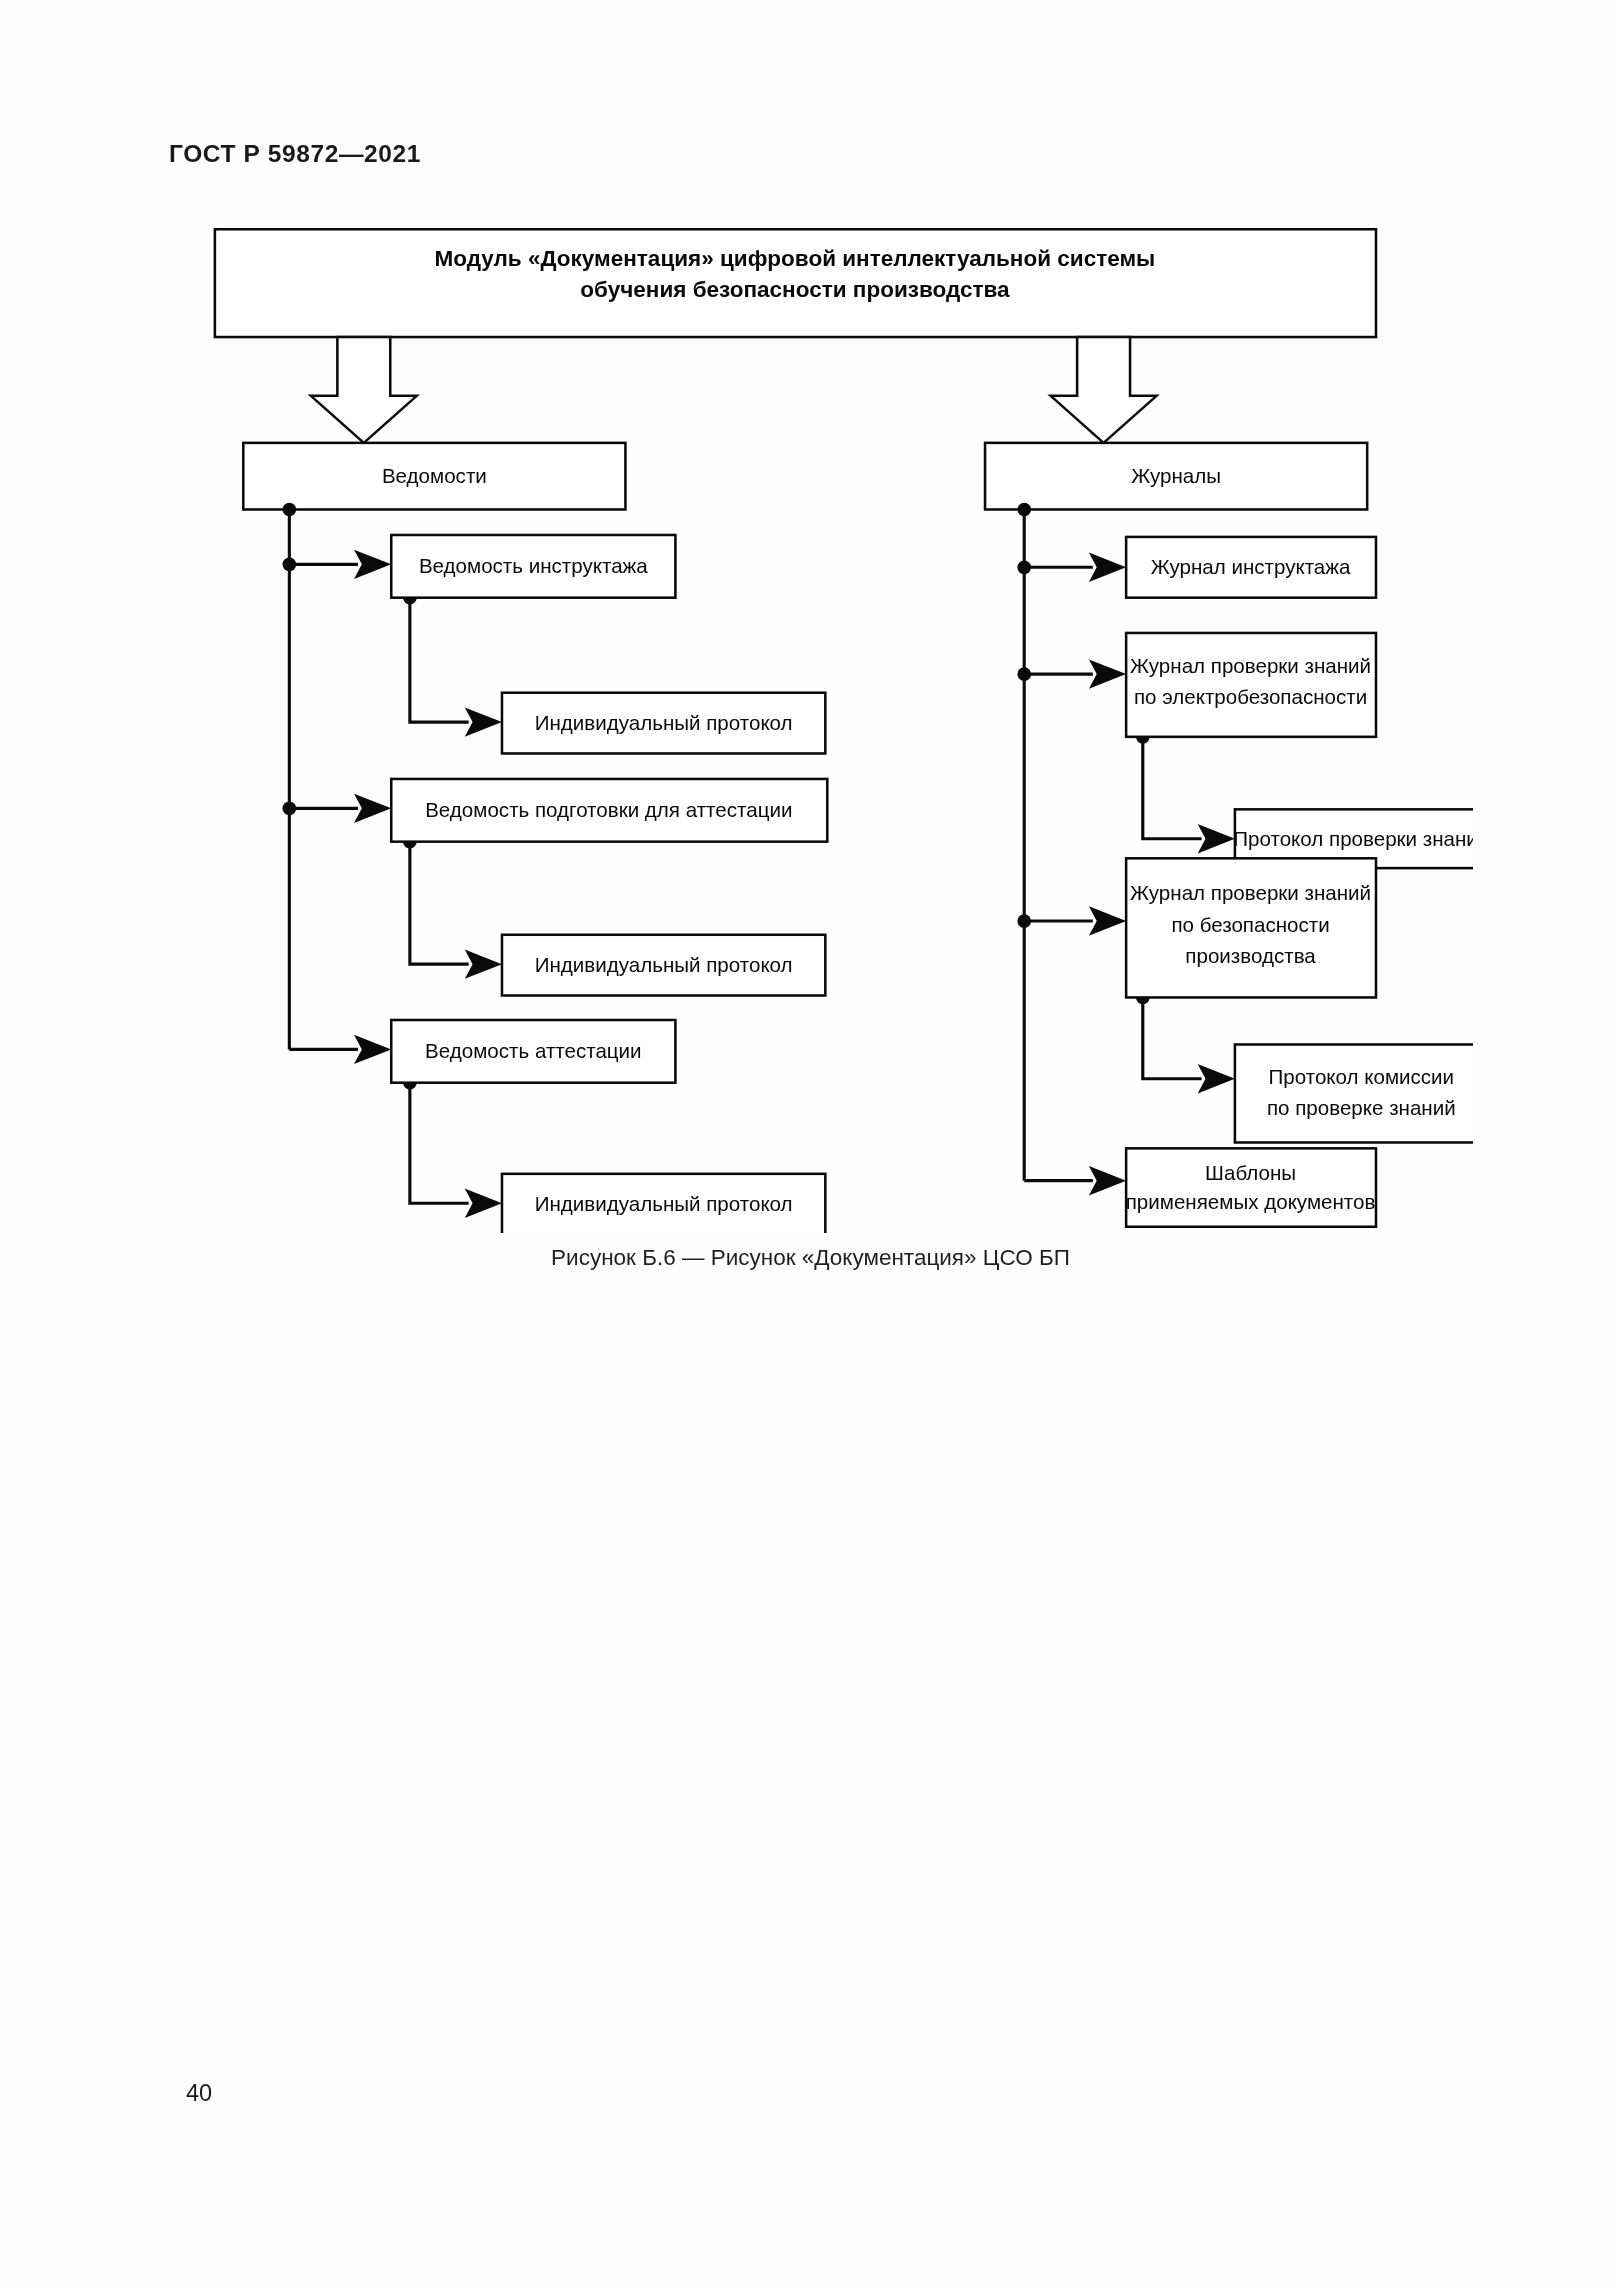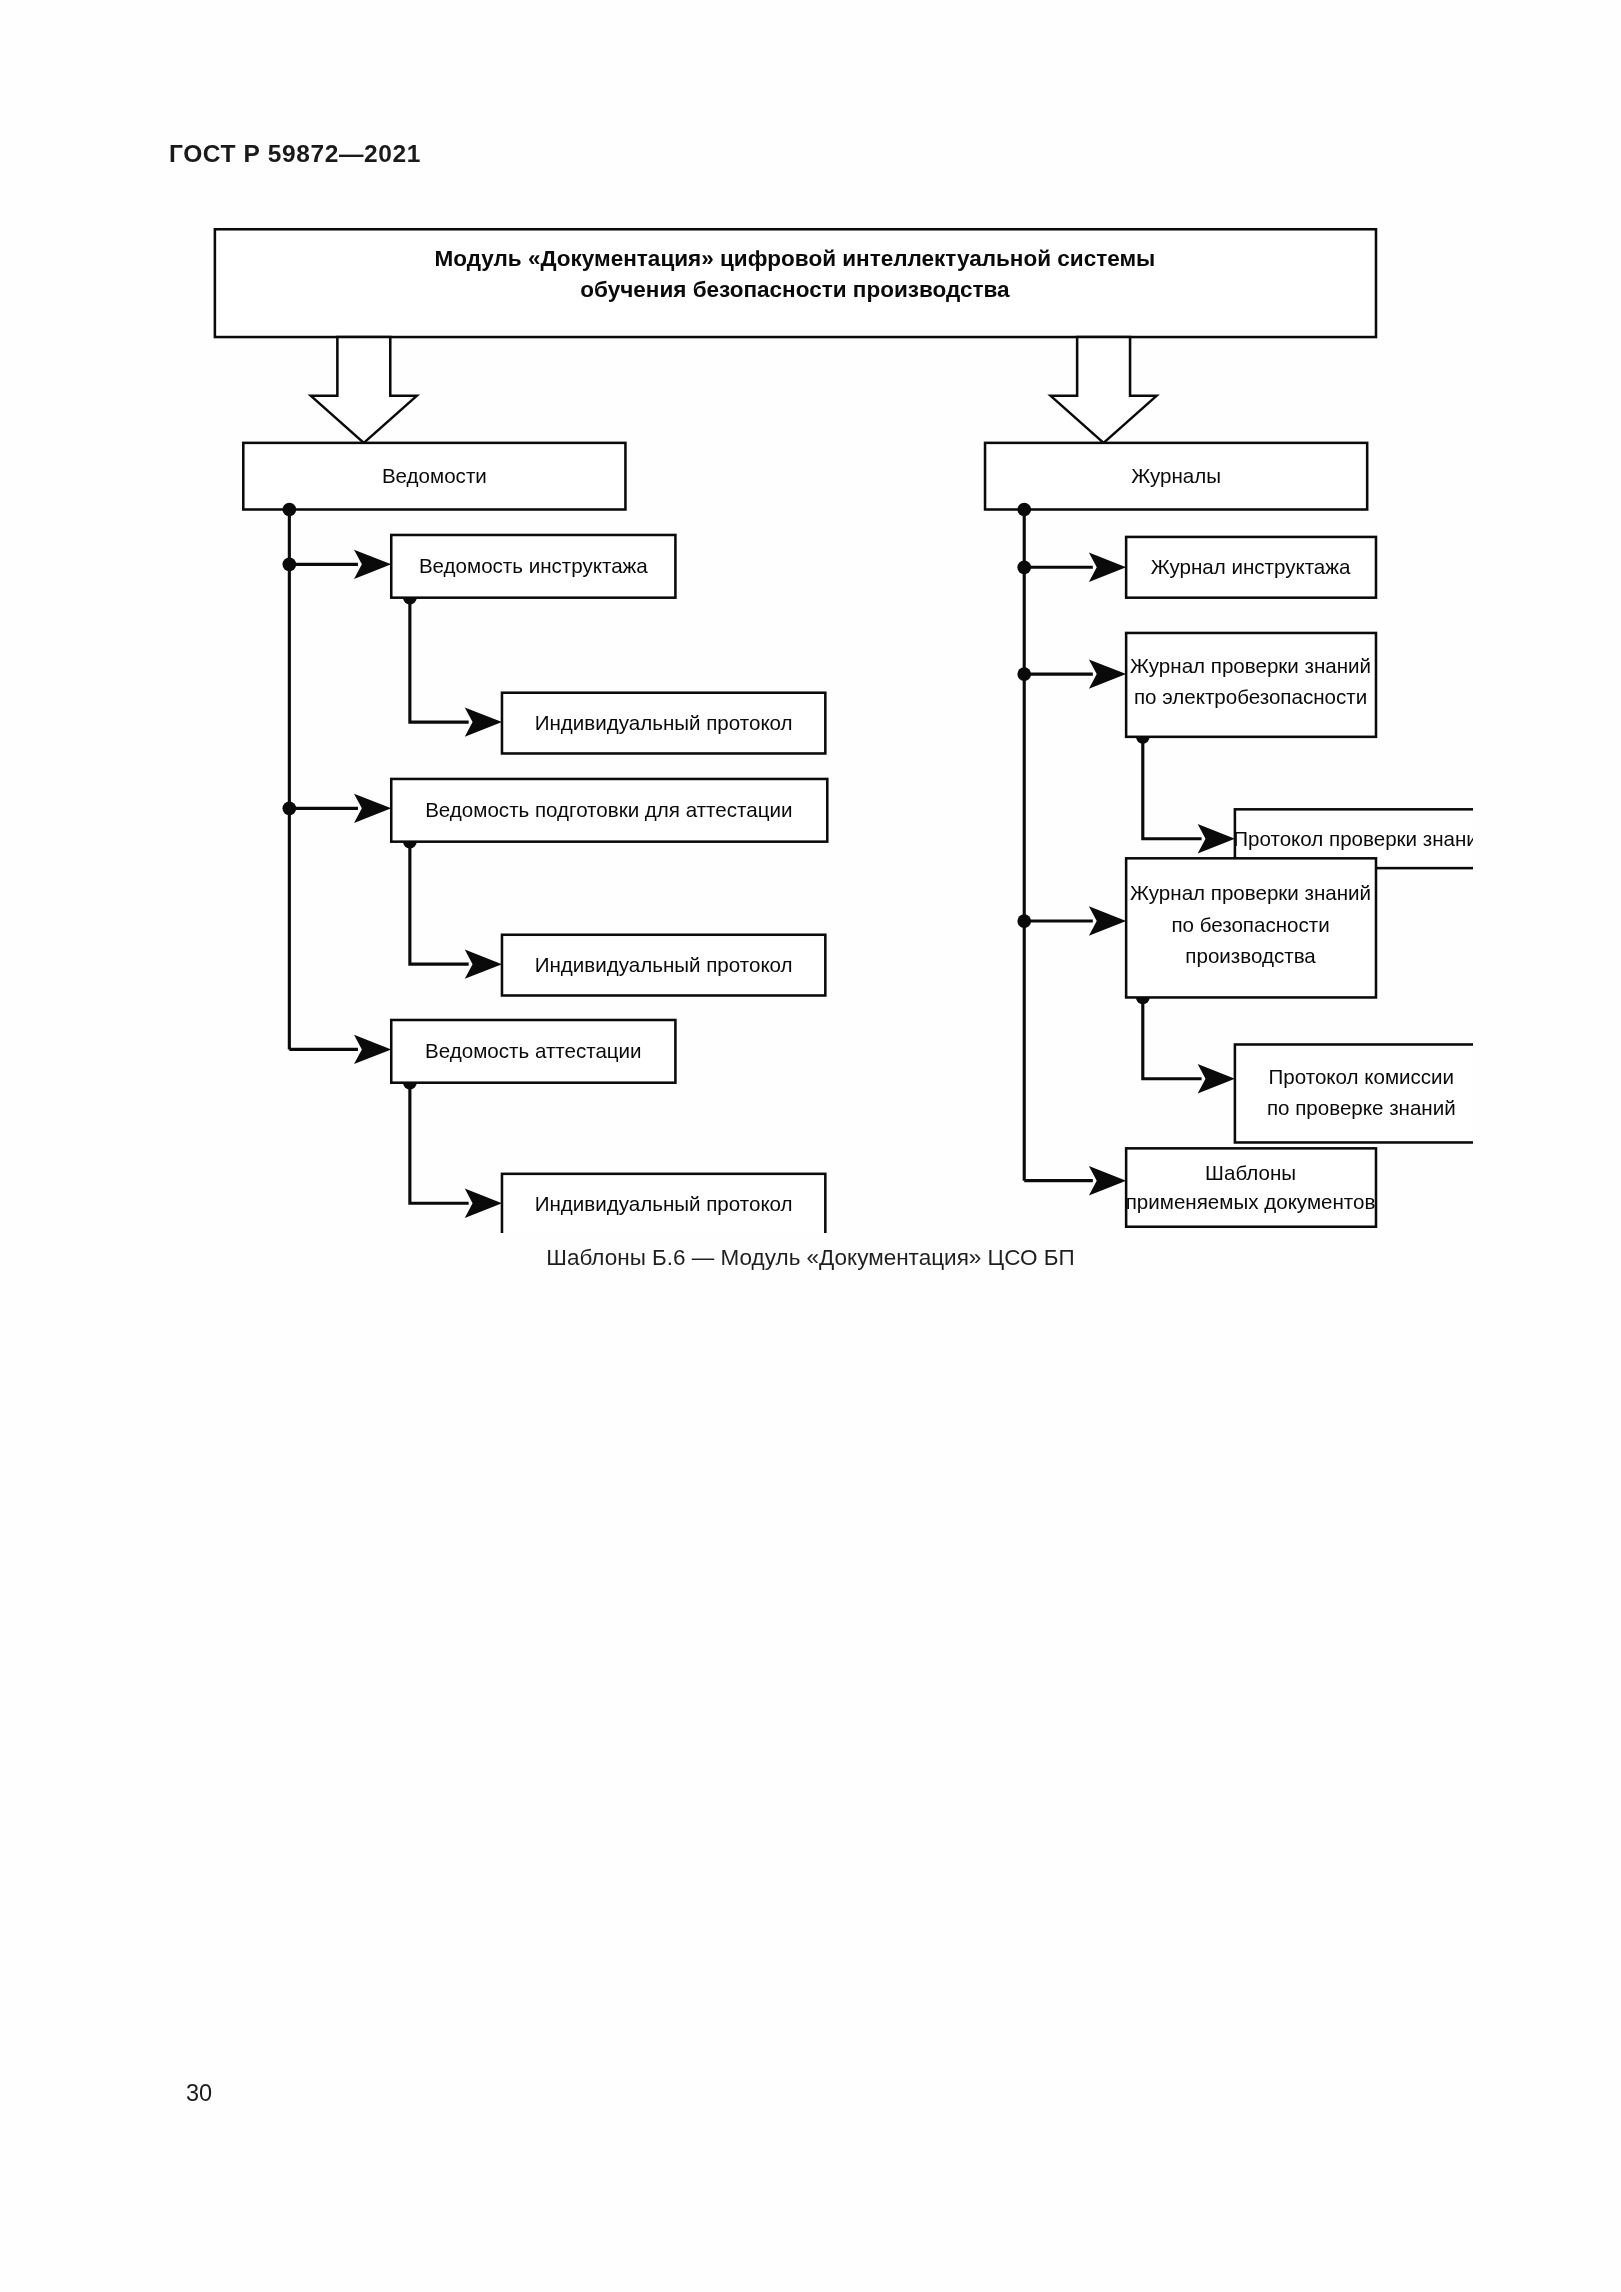--- a/index.html
+++ b/index.html
@@ -250,18 +250,18 @@
 
       <g>
         <rect class="boxline" x="936" y="944" width="255" height="80"></rect>
         <text class="t-node" x="1063" y="976">Шаблоны</text>
         <text class="t-node" x="1063" y="1006">применяемых документов</text>
       </g>
 
     </svg>
   </div>
 
-  <div class="fig-caption">Шаблоны Б.6 — Модуль «Документация» ЦСО БП</div>
-
-  <div class="page-number">30</div>
+  <div class="fig-caption">Рисунок Б.6 — Рисунок «Документация» ЦСО БП</div>
+
+  <div class="page-number">40</div>
 
 </div>
 
 
 </body></html>

